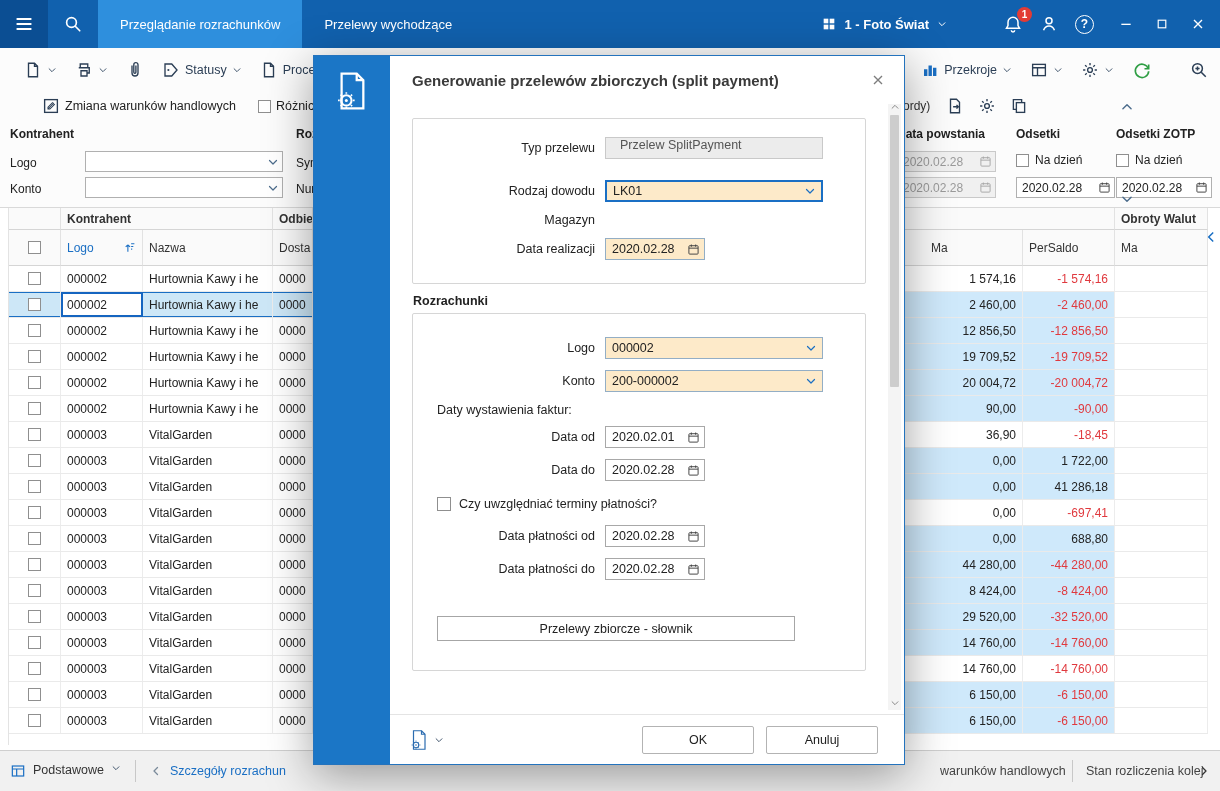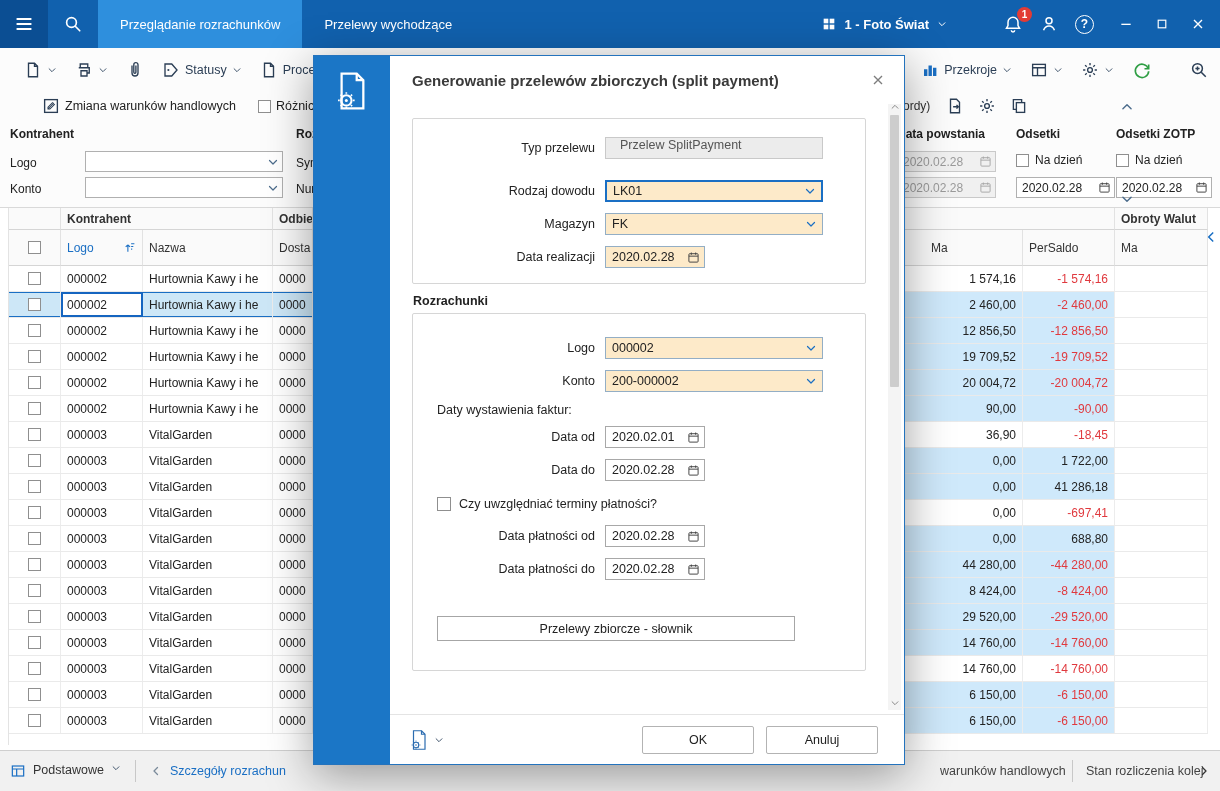--- a/index.html
+++ b/index.html
@@ -735,21 +735,21 @@
         </div>
         <div class="trow hl">
           <div class="td c-sliver">00</div>
           <div class="td c-ma">8 424,00</div>
           <div class="td c-ps neg">-8 424,00</div>
           <div class="td c-maw"></div>
         </div>
         <div class="trow hl">
           <div class="td c-sliver">00</div>
           <div class="td c-ma">29 520,00</div>
-          <div class="td c-ps neg">-29 520,00</div>
+          <div class="td c-ps neg">-32 520,00</div>
           <div class="td c-maw"></div>
         </div>
         <div class="trow hl">
           <div class="td c-sliver">00</div>
           <div class="td c-ma">14 760,00</div>
           <div class="td c-ps neg">-14 760,00</div>
           <div class="td c-maw"></div>
         </div>
         <div class="trow">
           <div class="td c-sliver">00</div>
@@ -834,26 +834,20 @@
             <span class="flab">Rodzaj dowodu</span>
             <div class="msel focused">
                 <span>LK01</span>
                 <svg class="ic i12 chev">
                   <use href="#i-chevdown"></use>
                 </svg>
               </div>
           </div>
           <div class="frow">
             <span class="flab">Magazyn</span>
-            <div class="msel">
-                <span>FK</span>
-                <svg class="ic i12 chev">
-                  <use href="#i-chevdown"></use>
-                </svg>
-              </div>
           </div>
           <div class="frow">
             <span class="flab">Data realizacji</span>
             <div class="mdate">
                 <span>2020.02.28</span>
                 <svg class="ic i13 calic">
                   <use href="#i-cal"></use>
                 </svg>
               </div>
           </div>

